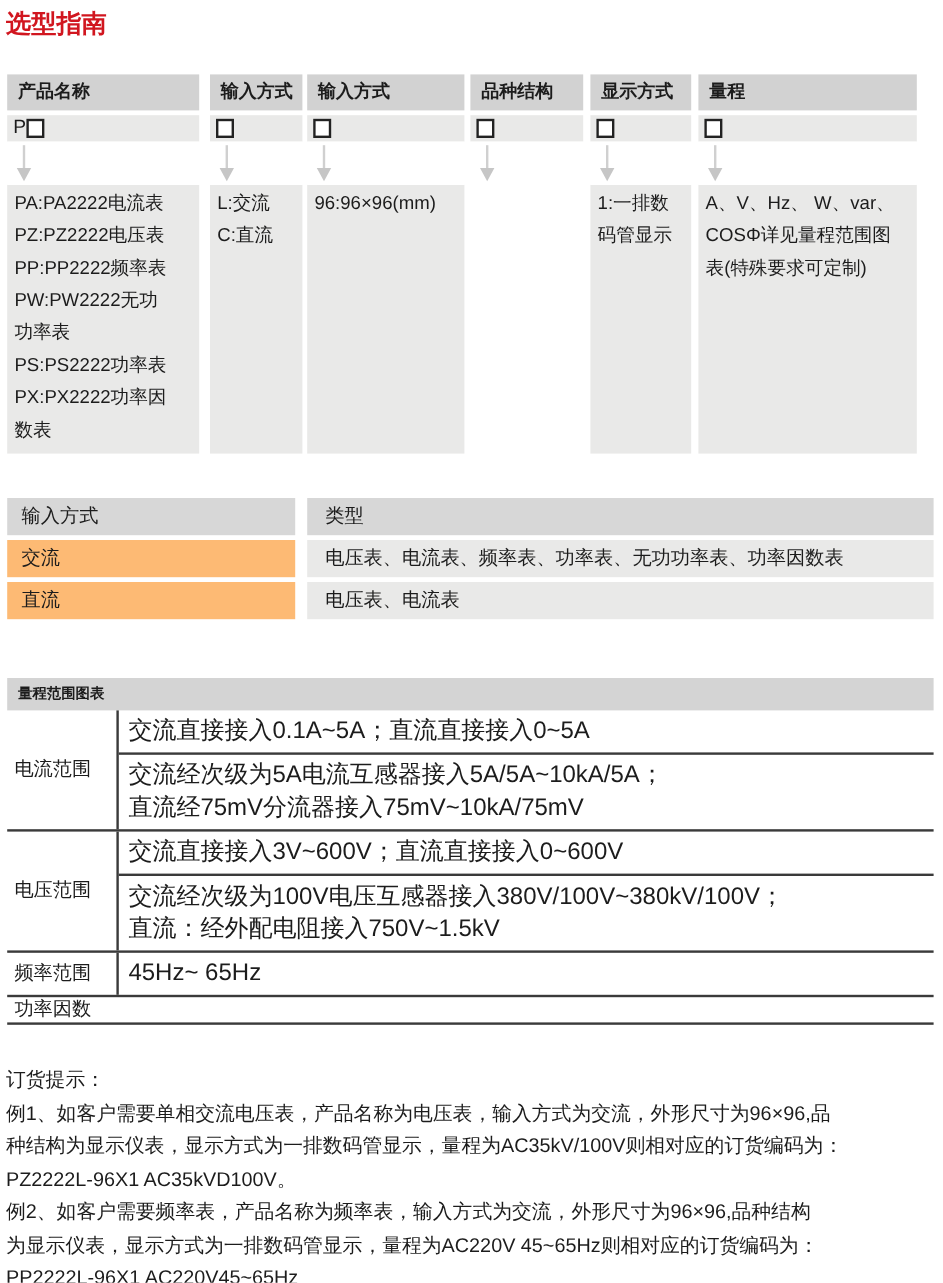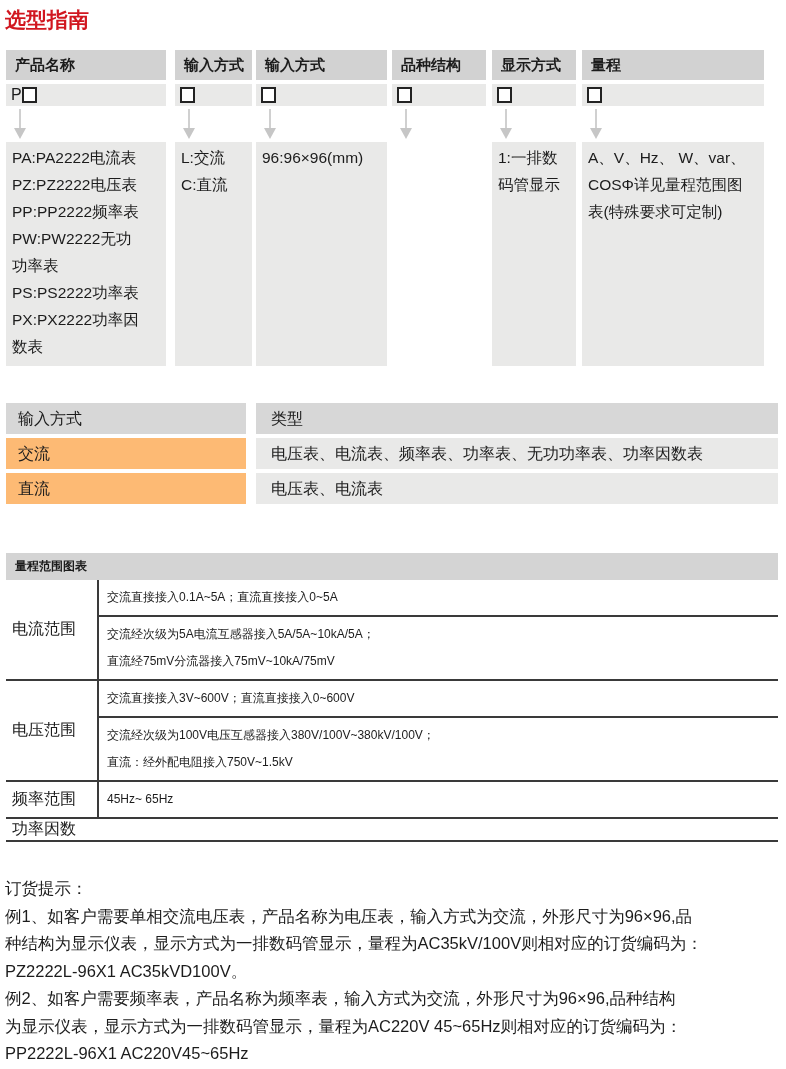--- a/index.html
+++ b/index.html
@@ -11,21 +11,21 @@
   }
   .page { position:relative; width:786px; height:1069px; }
 
   
   .page-title {
     margin:6px 0 0 5px;
     font-size:21px; font-weight:bold; color:#d1161f;
   }
 
   
-  .sel-table { display:flex; margin:16px 0 0 6px; width:772px; align-items:stretch; }
+  .sel-table { display:flex; margin:28px 0 0 6px; width:772px; align-items:stretch; }
   .sel-col { display:flex; flex-direction:column; }
   .sel-col.c1 { width:160px; margin-right:9px; }
   .sel-col.c2 { width:77px;  margin-right:4px; }
   .sel-col.c3 { width:131px; margin-right:5px; }
   .sel-col.c4 { width:94px;  margin-right:6px; }
   .sel-col.c5 { width:84px;  margin-right:6px; }
   .sel-col.c6 { width:182px; }
 
   .sel-head {
     background:#d2d2d2; height:30px; line-height:30px;
@@ -81,21 +81,21 @@
     background:#d4d4d4; height:27px; line-height:27px;
     font-weight:bold; font-size:12px; padding-left:9px;
   }
   .t3-row { display:flex; border-bottom:2px solid #3a3a3a; }
   .t3-label {
     width:85px; padding-left:6px; font-size:16px;
     display:flex; align-items:center; flex-shrink:0;
   }
   .t3-content { flex:1; border-left:2px solid #3a3a3a; }
   .t3-sub {
-    padding:4px 4px 4px 8px; font-size:12px; line-height:27px;
+    padding:4px 4px 4px 8px; font-size:20px; line-height:27px;
     white-space:pre-line;
   }
   .t3-sub + .t3-sub { border-top:2px solid #3a3a3a; }
 
   
   .notes { margin:33px 0 0 5px; width:776px; font-size:16.5px; line-height:27.5px; }
   .notes div { white-space:pre-line; }
 </style>
 </head>
 <body>

